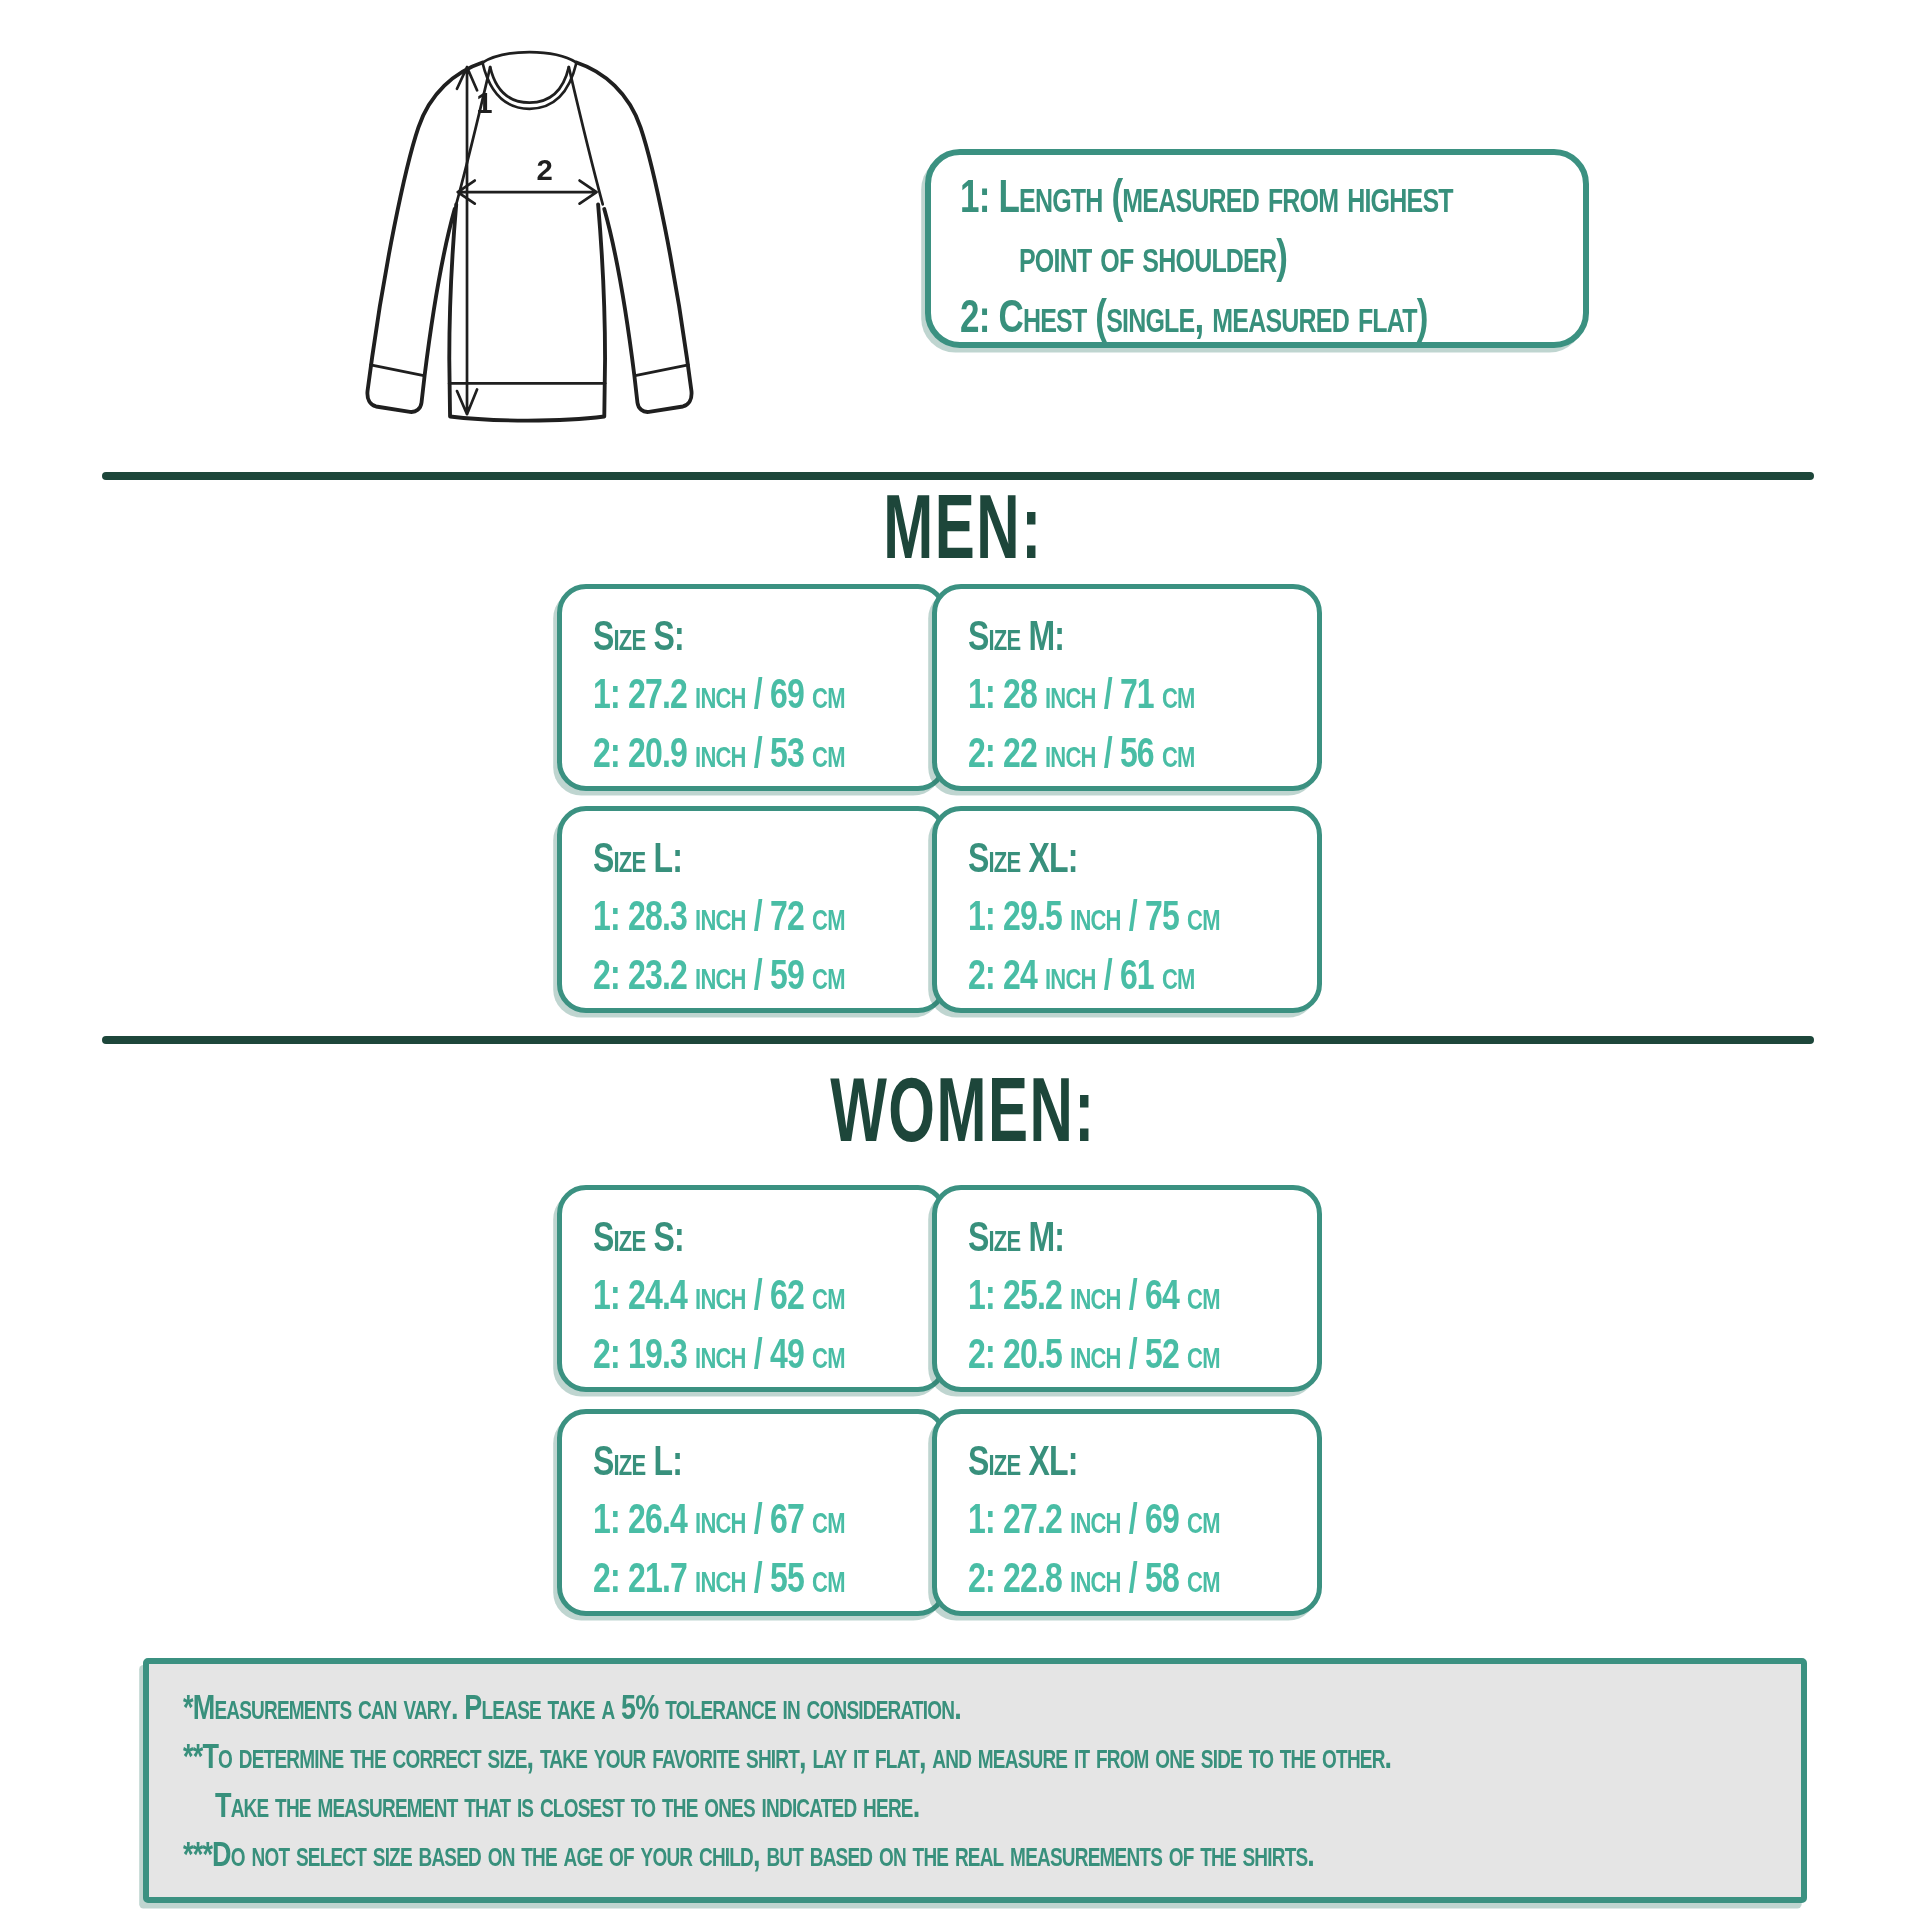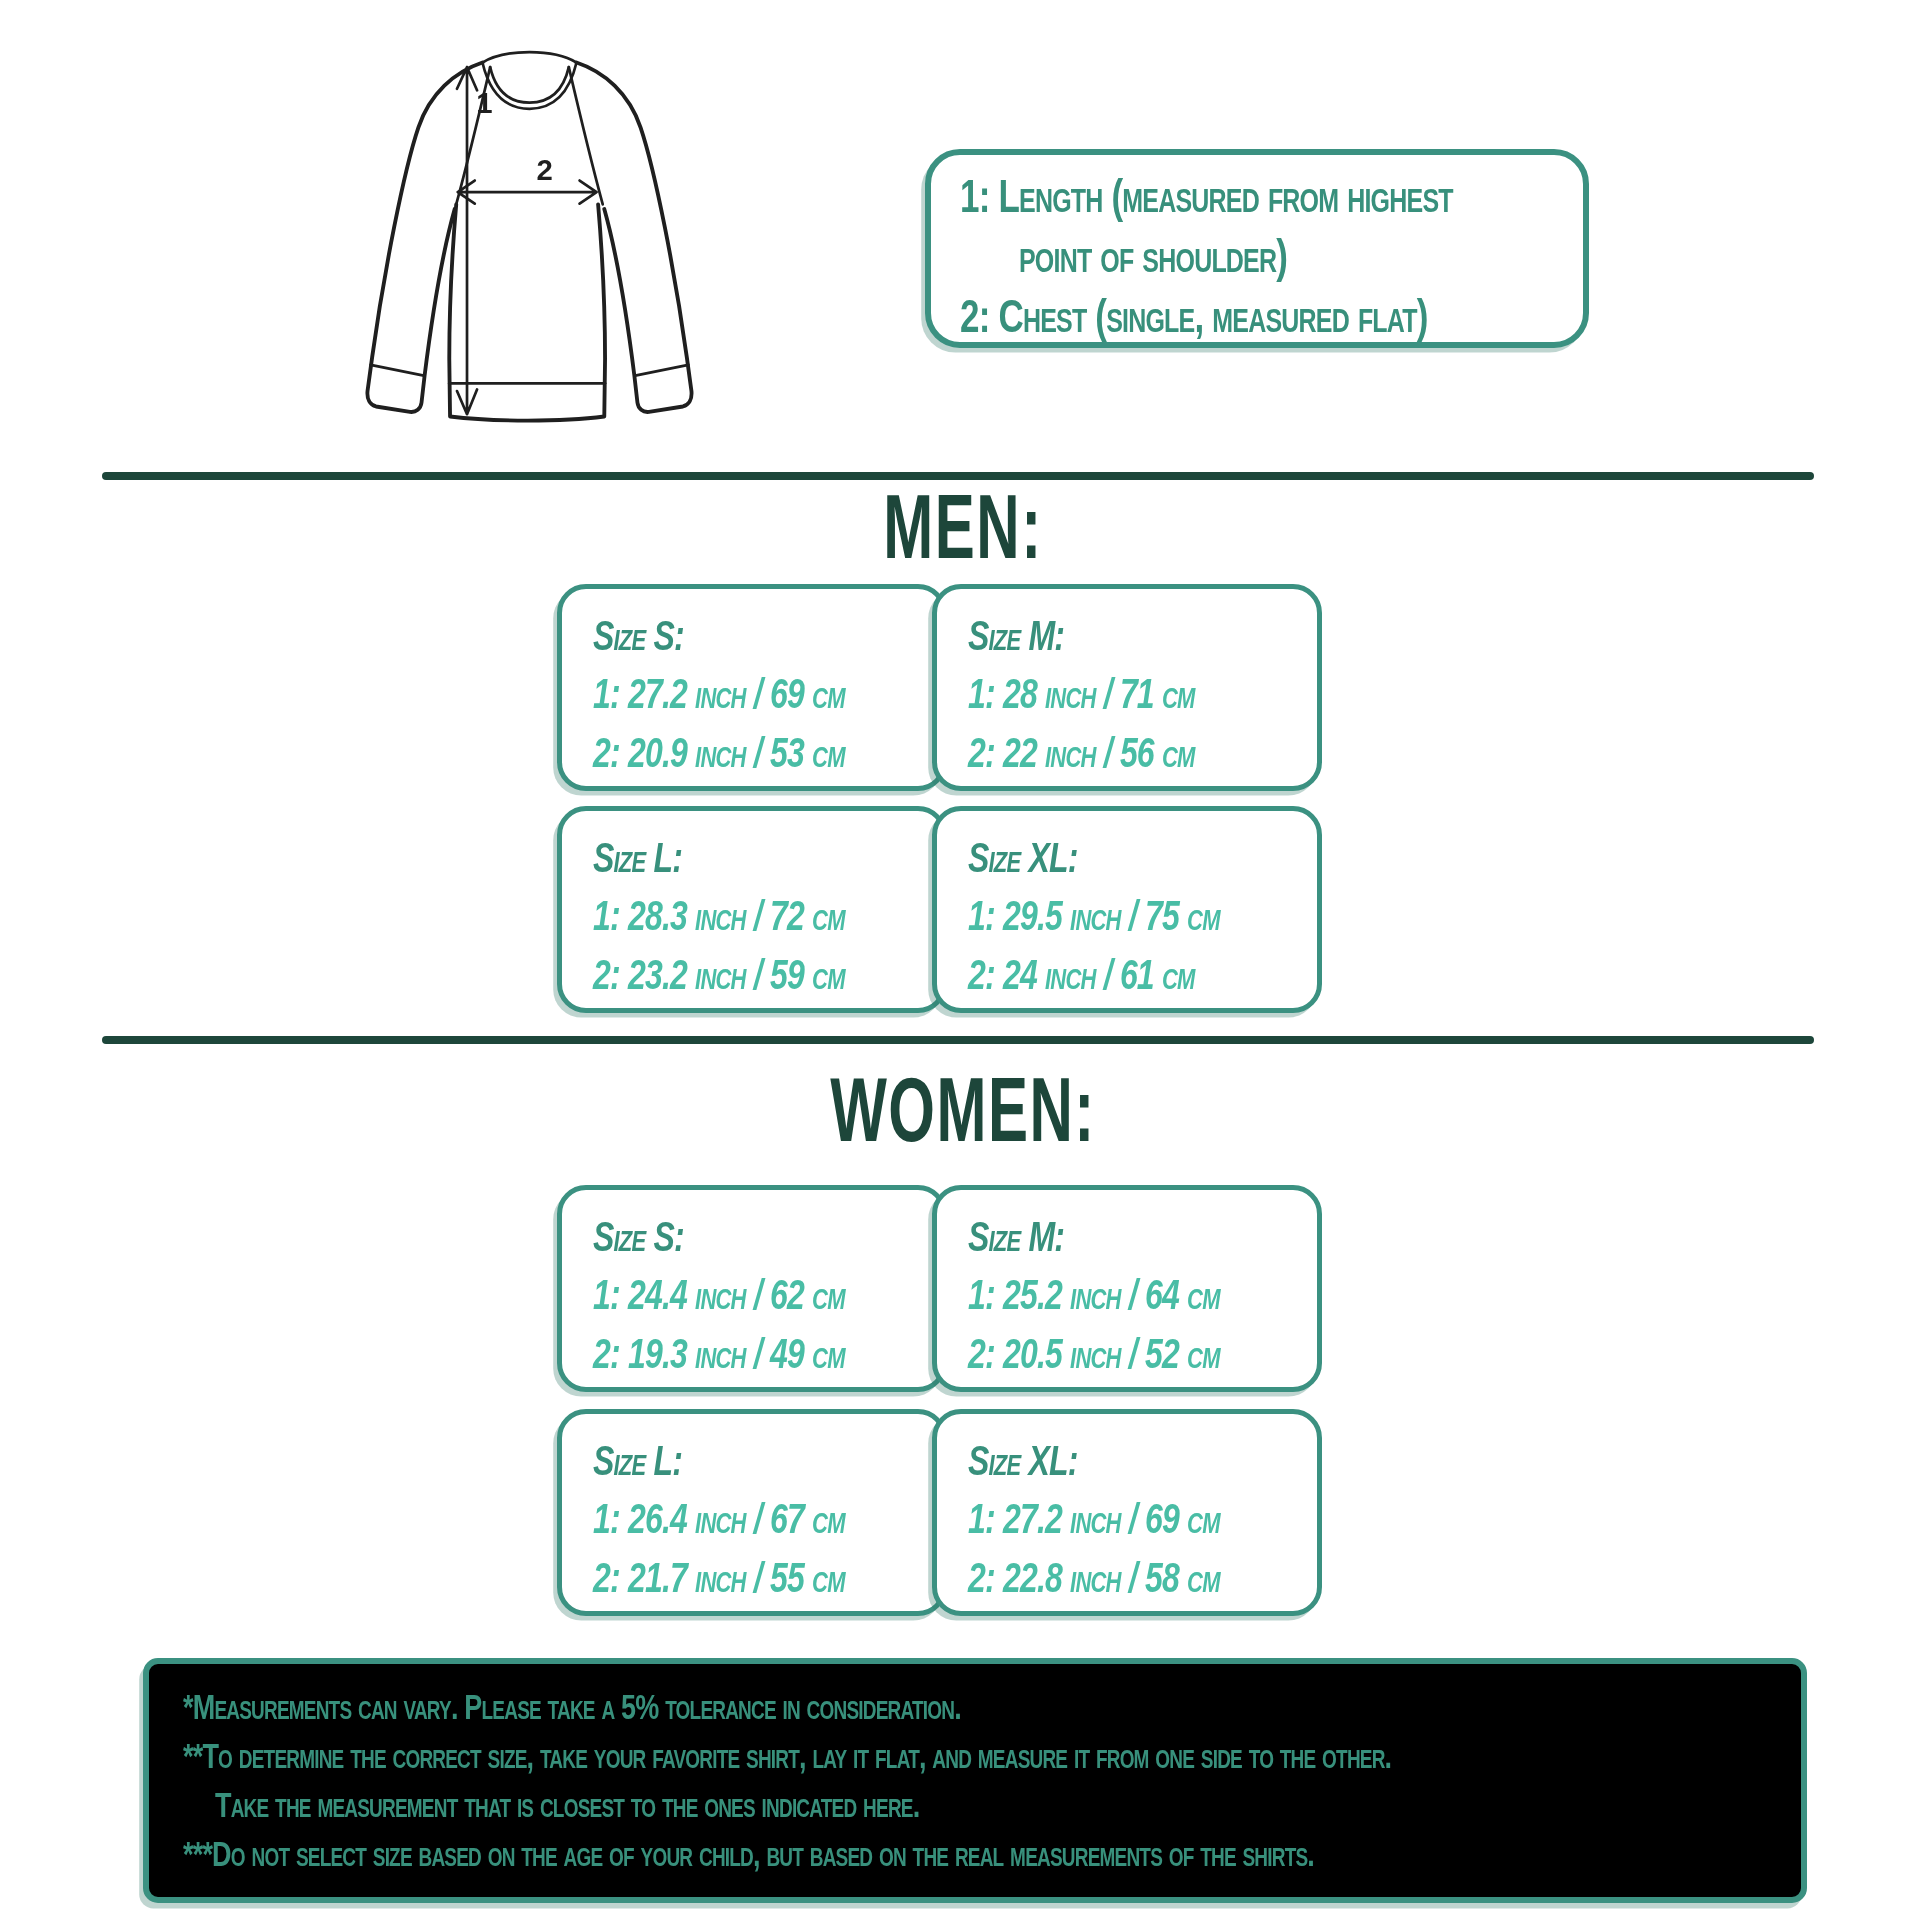--- a/index.html
+++ b/index.html
@@ -50,34 +50,33 @@
     transform:scaleY(1.5);letter-spacing:1.5px;white-space:nowrap;
   }
   .section-title.men{top:485px;}
   .section-title.women{top:1068px;}
 
   .sbox{
     position:absolute;width:390px;height:207px;box-sizing:border-box;background:#fff;
     border:5.4px solid var(--teal,#3B9181);border-radius:29px;
     padding:18.5px 0 0 31px;
     box-shadow:-4.6px 5.4px 0 -0.8px rgba(44,116,100,0.30);
-    font-style:italic;
   }
   .sbox.c1{left:557px;}
   .sbox.c2{left:932px;}
   .men-r1{top:584px;}
   .men-r2{top:806px;}
   .women-r1{top:1185px;}
   .women-r2{top:1409px;}
   .sbox .label{font-size:32px;line-height:57px;color:var(--teal_text,#38907C);}
   .sbox .meas{font-size:32px;line-height:59px;color:var(--mint,#49BDA5);}
 
   .foot-box{
     position:absolute;left:143px;top:1658px;width:1664px;height:245px;box-sizing:border-box;
-    border:6.2px solid var(--teal,#3B9181);border-radius:15px;background:#000000;
+    border:6.2px solid var(--teal,#3B9181);border-radius:5px;background:#e5e5e5;
     padding:18.5px 15.4px 0 34px;
     box-shadow:-4.6px 6.2px 0 -0.8px rgba(44,116,100,0.30);
   }
   .foot-box .hand{font-size:27px;line-height:49px;color:var(--teal_text,#38907C);}
   .foot-box .indent{padding-left:32px;}
 </style>
 </head>
 <body>
 
 <div class="page">

